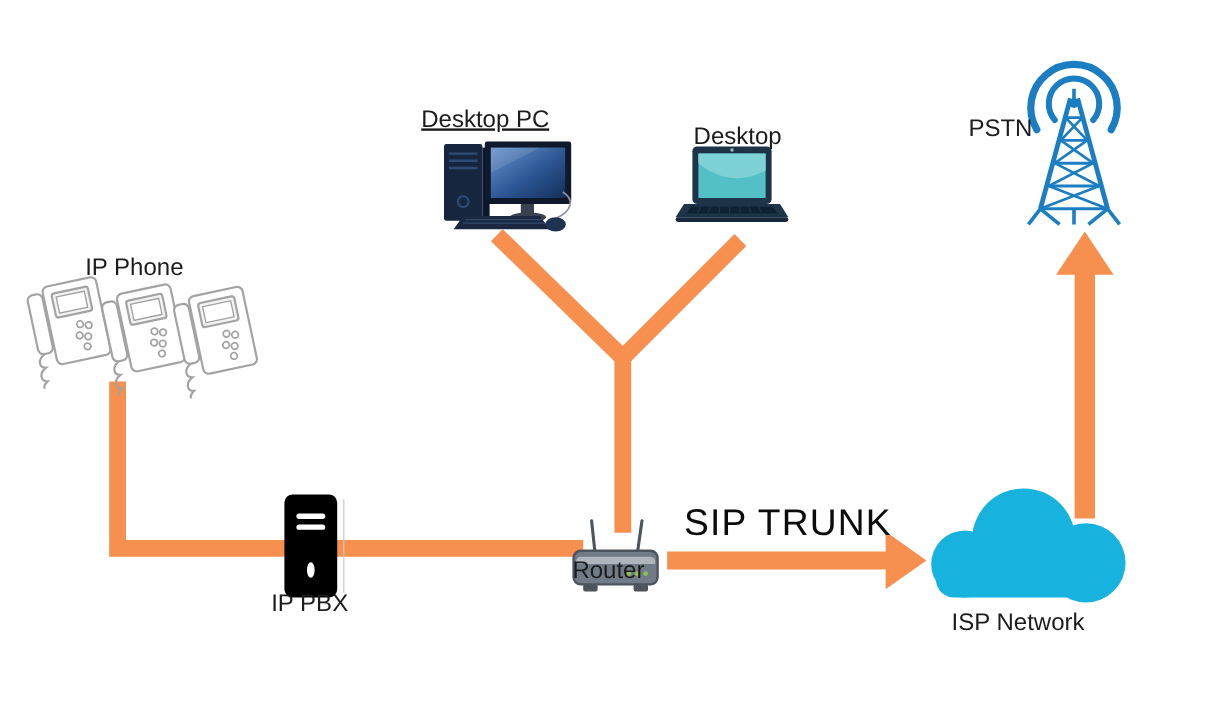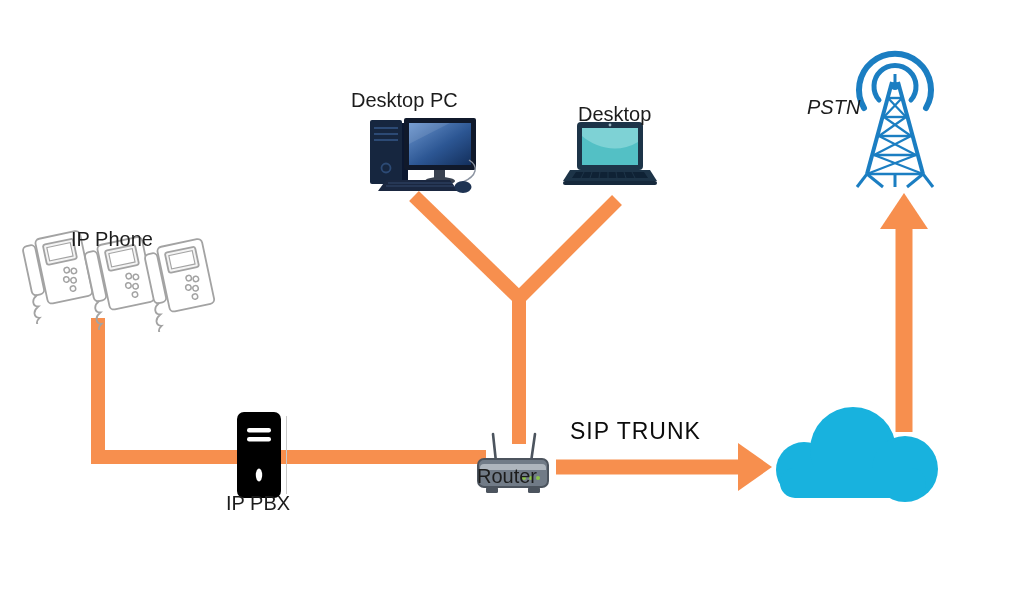--- a/index.html
+++ b/index.html
@@ -14,21 +14,21 @@
   .node-label{
     position:absolute;
     color:#1c1c1c;
     font-size:20px;
     white-space:nowrap;
     z-index:5;
   }
   .link-label{
     position:absolute;
     color:#0b0b0b;
-    font-size:23px;
+    font-size:31px;
     letter-spacing:1px;
     white-space:nowrap;
     z-index:5;
   }
   svg{display:block;}
   #connector-layer{position:absolute;left:0;top:0;z-index:1;}
   .icon{z-index:3;}
   .pbx-shadow{
     position:absolute;left:286px;top:416px;width:1px;height:78px;
     background:#c9c9c9;z-index:2;
@@ -226,21 +226,22 @@
 
   <svg class="abs icon" style="left:768px;top:396px;" width="180" height="110" viewBox="0 0 180 110">
     <g fill="#18B2DE">
       <circle cx="36" cy="74" r="28"></circle>
       <circle cx="85" cy="54" r="43"></circle>
       <circle cx="137" cy="73" r="33"></circle>
       <rect x="12" y="72" width="146" height="30" rx="15"></rect>
     </g>
   </svg>
 
-  <div class="node-label" style="left:71px;top:228px;text-align:right;">IP Phone</div>
-  <div class="node-label" style="left:351px;top:89px;">Desktop PC</div>
+  <div class="node-label" style="left:71px;top:212px;text-align:right;">IP Phone</div>
+  <div class="node-label" style="left:351px;top:89px;text-decoration:underline;">Desktop PC</div>
   <div class="node-label" style="left:578px;top:103px;">Desktop</div>
-  <div class="node-label" style="left:807px;top:96px;font-style:italic;">PSTN</div>
+  <div class="node-label" style="left:807px;top:96px;">PSTN</div>
   <div class="node-label" style="left:226px;top:492px;">IP PBX</div>
   <div class="node-label" style="left:477px;top:465px;">Router</div>
+  <div class="node-label" style="left:793px;top:508px;">ISP Network</div>
   <div class="link-label" style="left:570px;top:418px;">SIP TRUNK</div>
 
 </div>
 
 </body></html>

